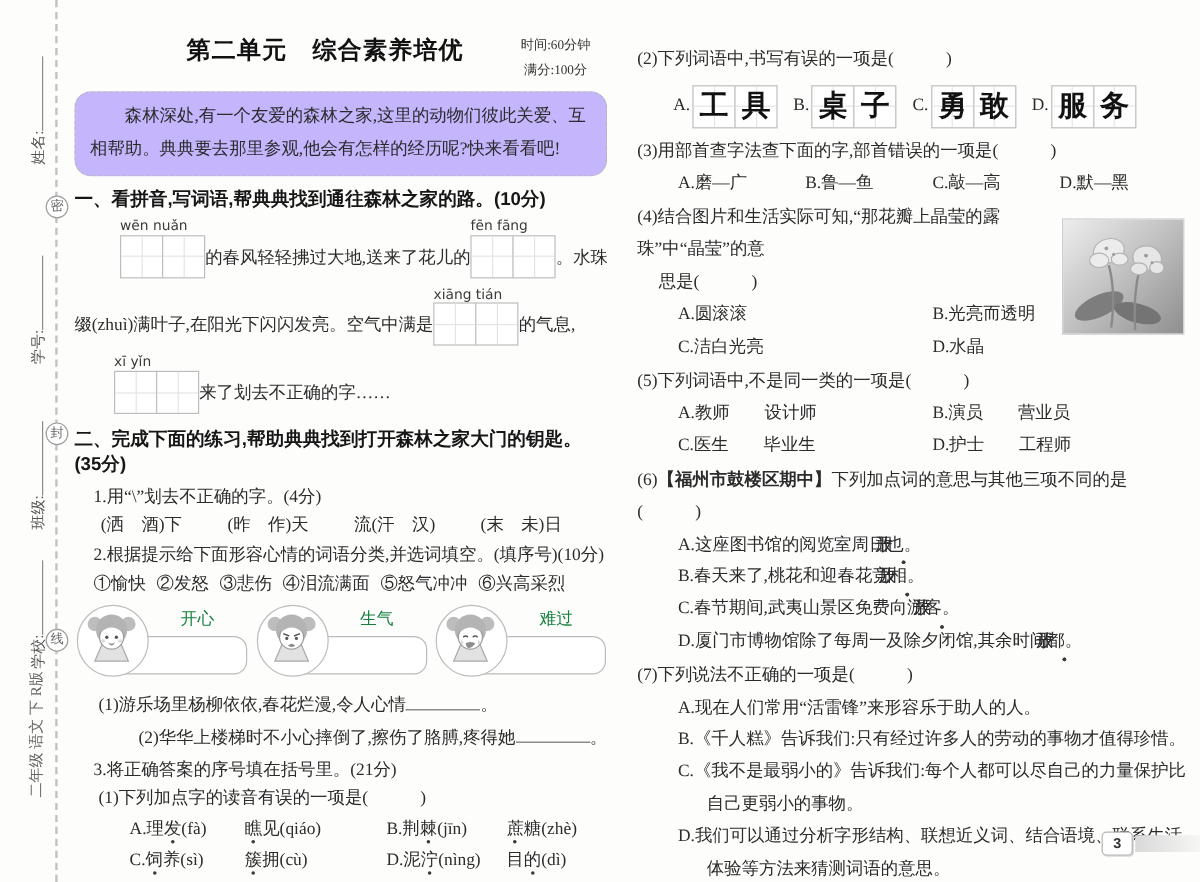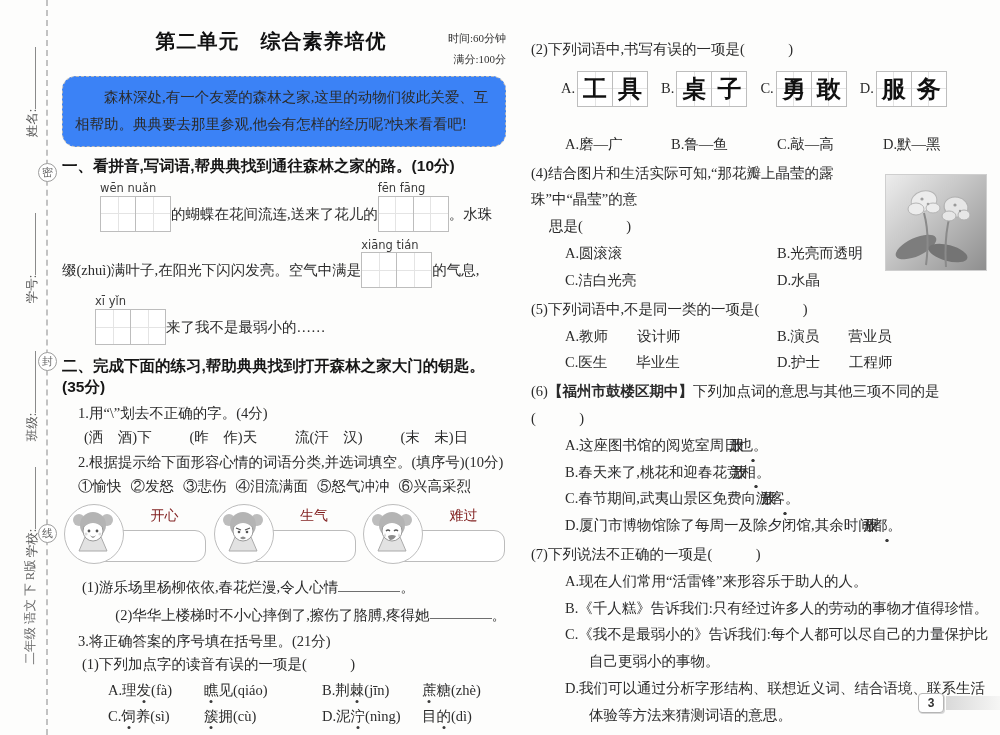--- a/index.html
+++ b/index.html
@@ -21,24 +21,24 @@
     position:absolute;left:38px;width:17px;height:17px;border:1px solid #9d9d9d;border-radius:50%;
     background:#fff;font-size:11px;line-height:17px;text-align:center;color:#666;z-index:2;
   }
   
   .col-left{position:absolute;left:62px;top:28px;width:444px;}
   .col-right{position:absolute;left:531px;top:34px;width:458px;line-height:1.85;}
   
   .header-row{display:flex;align-items:flex-start;}
   .exam-title{flex:1;text-align:center;font-family:"Liberation Sans","DejaVu Sans",sans-serif;
     font-weight:bold;font-size:20px;color:#111;letter-spacing:1px;padding-left:60px;}
-  .exam-meta{width:86px;font-size:11px;color:#333;line-height:1.9;text-align:right;}
+  .exam-meta{width:86px;font-size:11px;color:#333;line-height:1.9;text-align:center;}
   
   .intro-box{
-    margin-top:6px;border:1.5px dashed #b8b8b8;border-radius:14px;background:#3b82f6;
+    margin-top:6px;border:1.5px dashed #b8b8b8;border-radius:14px;background:#c4b5fd;
     padding:7px 12px;line-height:1.9;
   }
   .intro-box p{margin:0;text-indent:2em;}
   
   .sec-heading{font-family:"Liberation Sans","DejaVu Sans",sans-serif;font-weight:bold;
     font-size:15.5px;color:#161616;margin-top:9px;}
   .stem{margin-top:6px;margin-left:16px;}
   .substem{margin-top:4px;margin-left:20px;}
   
   .py-line{display:flex;align-items:flex-end;margin-top:5px;white-space:nowrap;}
@@ -59,25 +59,25 @@
   .pair-row span{width:118px;}
   .word-row{display:flex;margin-left:16px;margin-top:5px;}
   .word-row span{margin-right:9px;white-space:nowrap;}
   
   .mood-row{display:flex;margin-top:8px;margin-left:2px;justify-content:space-between;}
   .mood{position:relative;width:143px;height:64px;}
   .mood-box{position:absolute;left:26px;right:1px;top:26px;height:30px;border:1px solid #bcbcbc;
     border-radius:11px;background:#fff;}
   .mood-avatar{position:absolute;left:0;top:0;width:58px;height:58px;border:1px solid #bdbdbd;
     border-radius:50%;background:#fff;z-index:2;overflow:hidden;}
-  .mood-label{position:absolute;left:58px;right:0;top:3px;text-align:center;font-size:14px;color:#7f1d1d;}
+  .mood-label{position:absolute;left:58px;right:0;top:3px;text-align:center;font-size:14px;color:#15803d;}
   .blank{display:inline-block;width:62px;height:1em;border-bottom:1px solid #6f6f6f;vertical-align:baseline;}
   
   .opt4-row{display:grid;grid-template-columns:96px 118px 100px auto;margin-left:46px;margin-top:7px;}
-  .optR-row{display:flex;margin-left:34px;margin-top:24px;}
+  .optR-row{display:flex;margin-left:34px;}
   .optR-row span{width:108px;white-space:nowrap;}
   .grid2{display:grid;grid-template-columns:212px auto;margin-left:34px;}
   .opt-line{margin-left:34px;padding-left:24px;text-indent:-24px;}
   .q-label{margin-top:2px;}
   .q-badge{font-weight:bold;}
   
   .du{position:relative;display:inline-block;}
   .du::after{content:"";position:absolute;left:50%;bottom:-3px;width:3px;height:3px;
     border-radius:50%;background:#3a3a3a;transform:translateX(-50%);}
   
@@ -128,21 +128,21 @@
   <div class="sec-heading">一、看拼音,写词语,帮典典找到通往森林之家的路。(10分)</div>
 
   <div class="py-line" style="margin-left:38px;">
     <span class="tian-group">
       <span class="pinyin">wēn nuǎn</span>
       <span class="tian-pair">
           <span class="tian-cell"></span>
           <span class="tian-cell"></span>
         </span>
     </span>
-    <span class="py-text">的蝴蝶在花间流连,送来了花儿的</span>
+    <span class="py-text">的春风轻轻拂过大地,送来了花儿的</span>
     <span class="tian-group">
       <span class="pinyin">fēn fāng</span>
       <span class="tian-pair">
           <span class="tian-cell"></span>
           <span class="tian-cell"></span>
         </span>
     </span>
     <span class="py-text">。水珠</span>
   </div>
 
@@ -160,21 +160,21 @@
 
   <div class="py-line" style="margin-top:7px;margin-left:12px;padding-left:21px;">
     <span class="tian-group">
       <span class="pinyin">xī  yǐn</span>
       <span class="tian-pair">
           <span class="tian-cell"></span>
           <span class="tian-cell"></span>
         </span>
     </span>
     <span class="py-text">来了</span>
-    <span class="py-text">我不是最弱小的……</span>
+    <span class="py-text">划去不正确的字……</span>
   </div>
 
   <div class="sec-heading" style="margin-top:11px;">二、完成下面的练习,帮助典典找到打开森林之家大门的钥匙。(35分)</div>
 
   <div class="stem">1.用“\”划去不正确的字。(4分)</div>
   <div class="pair-row">
     <span>(洒　酒)下</span>
     <span>(昨　作)天</span>
     <span>流(汗　汉)</span>
     <span>(末　未)日</span>
@@ -316,20 +316,21 @@
           <span class="tian-cell">
             <span class="hanzi">服</span>
           </span>
           <span class="tian-cell">
             <span class="hanzi">务</span>
           </span>
         </span>
     </span>
   </div>
 
+  <div class="q-label">(3)用部首查字法查下面的字,部首错误的一项是(　　　)</div>
   <div class="optR-row">
     <span>A.磨—广</span>
     <span>B.鲁—鱼</span>
     <span>C.敲—高</span>
     <span>D.默—黑</span>
   </div>
 
   <div class="q4-wrap">
     <div class="flower-photo">
       <svg width="100" height="95" viewBox="0 0 100 95">

